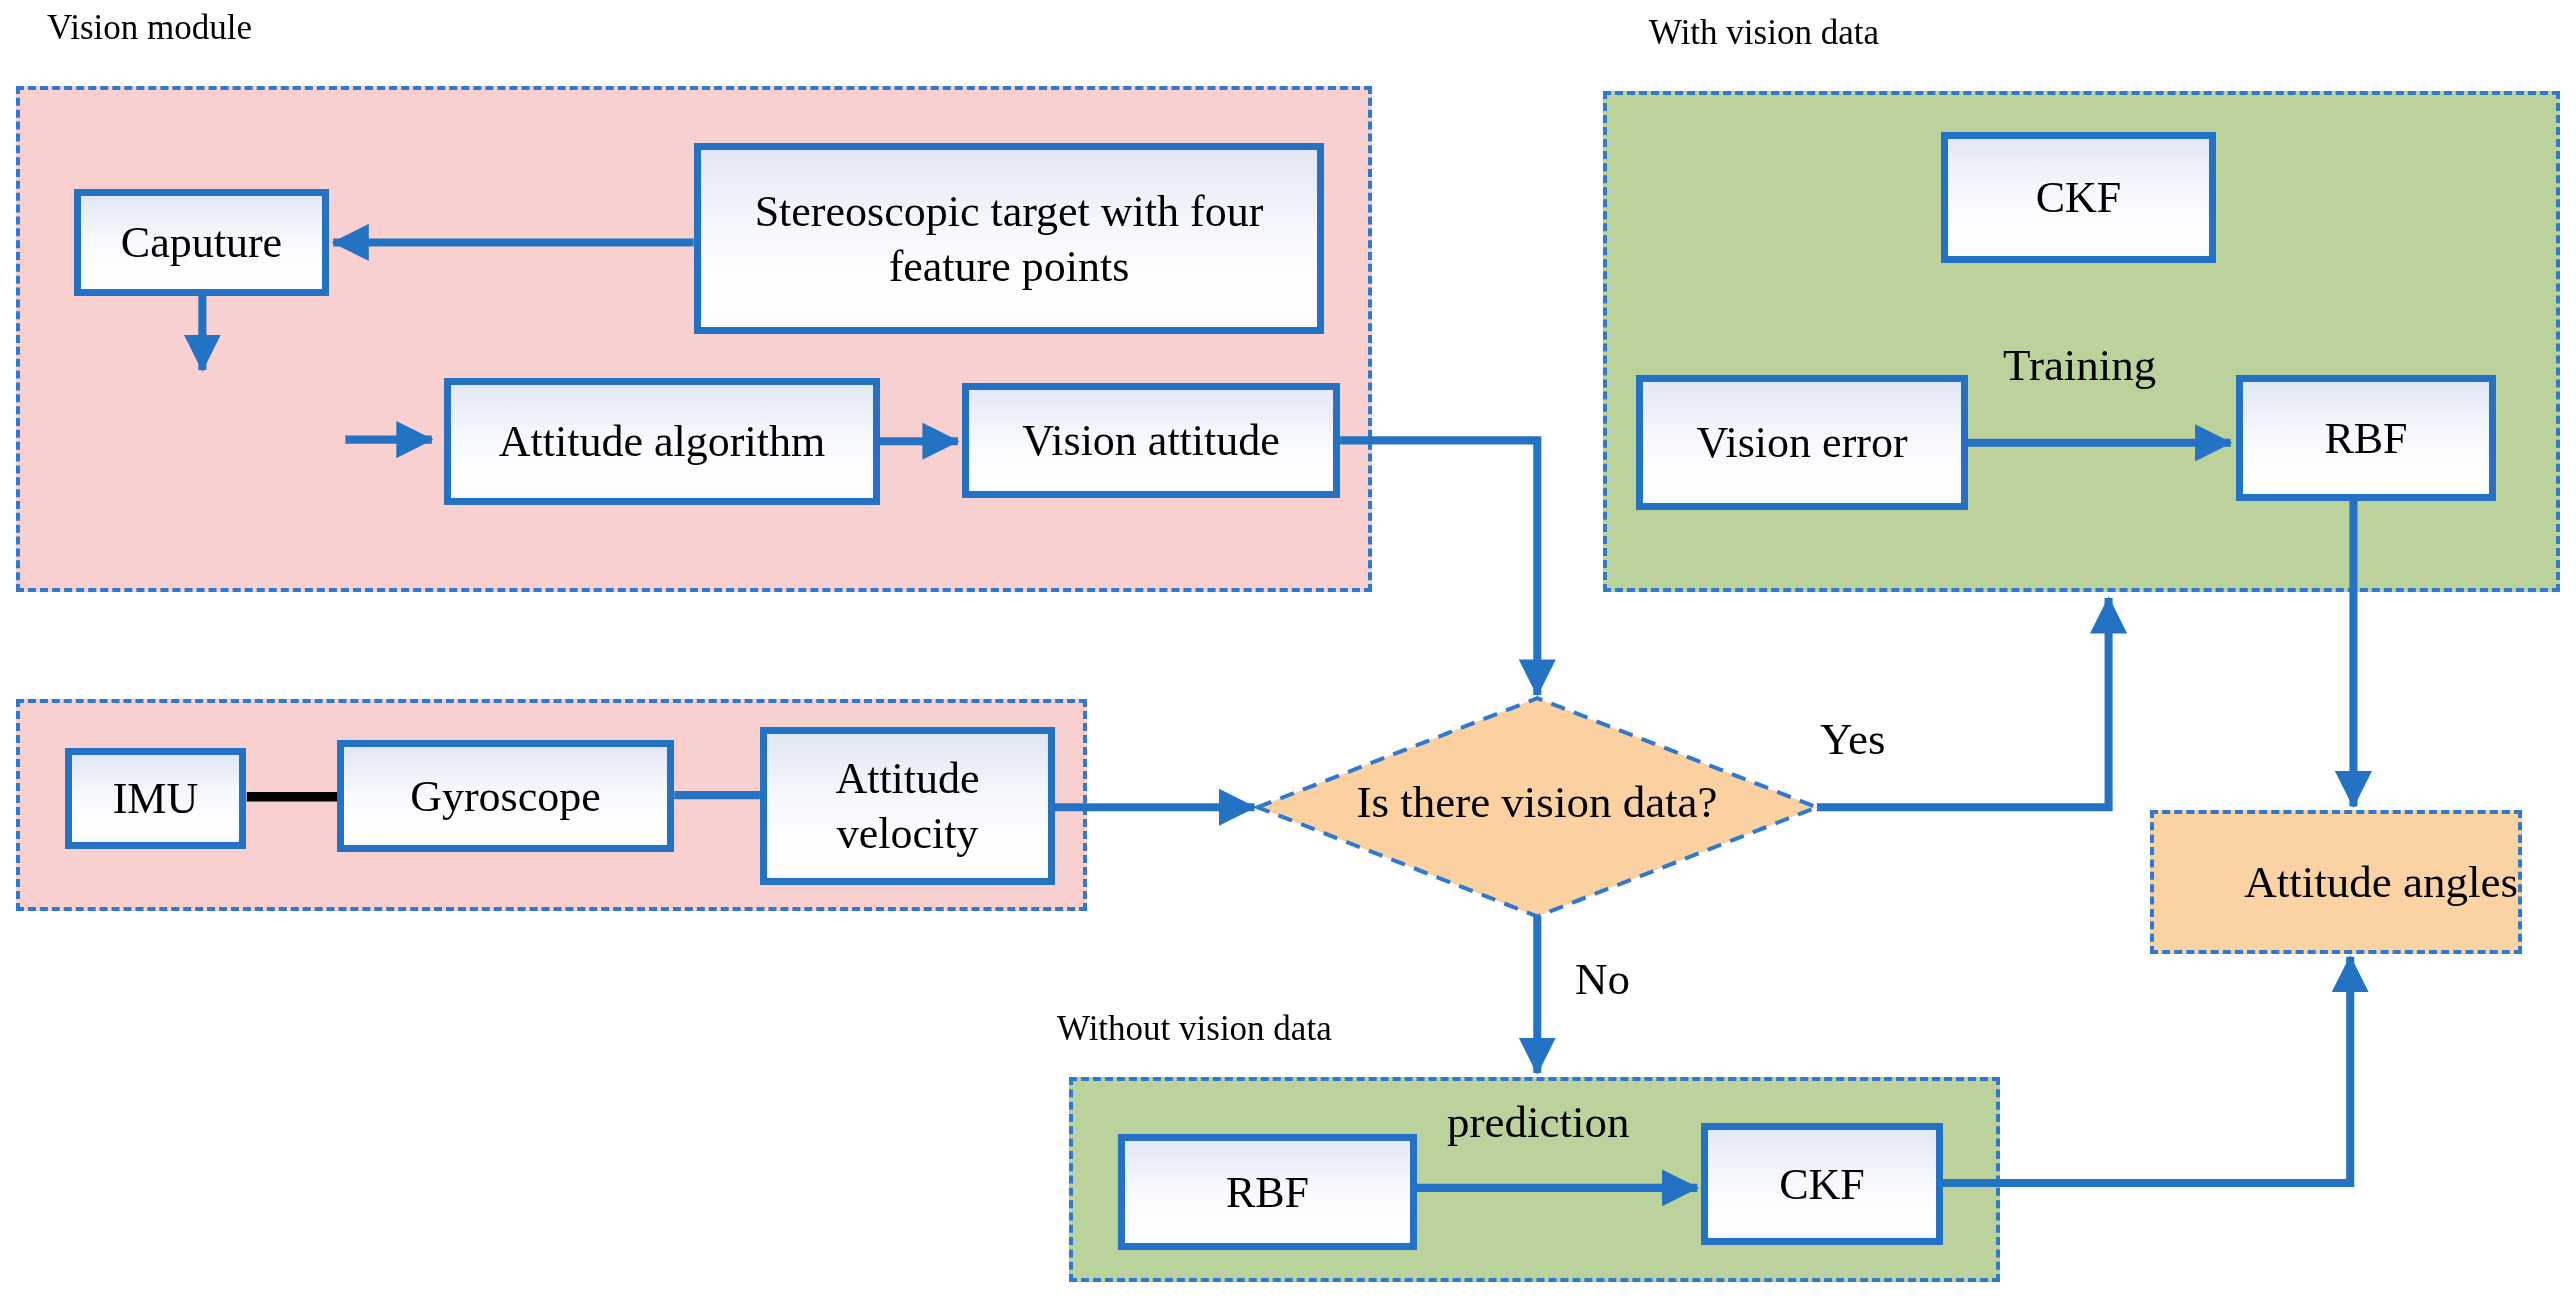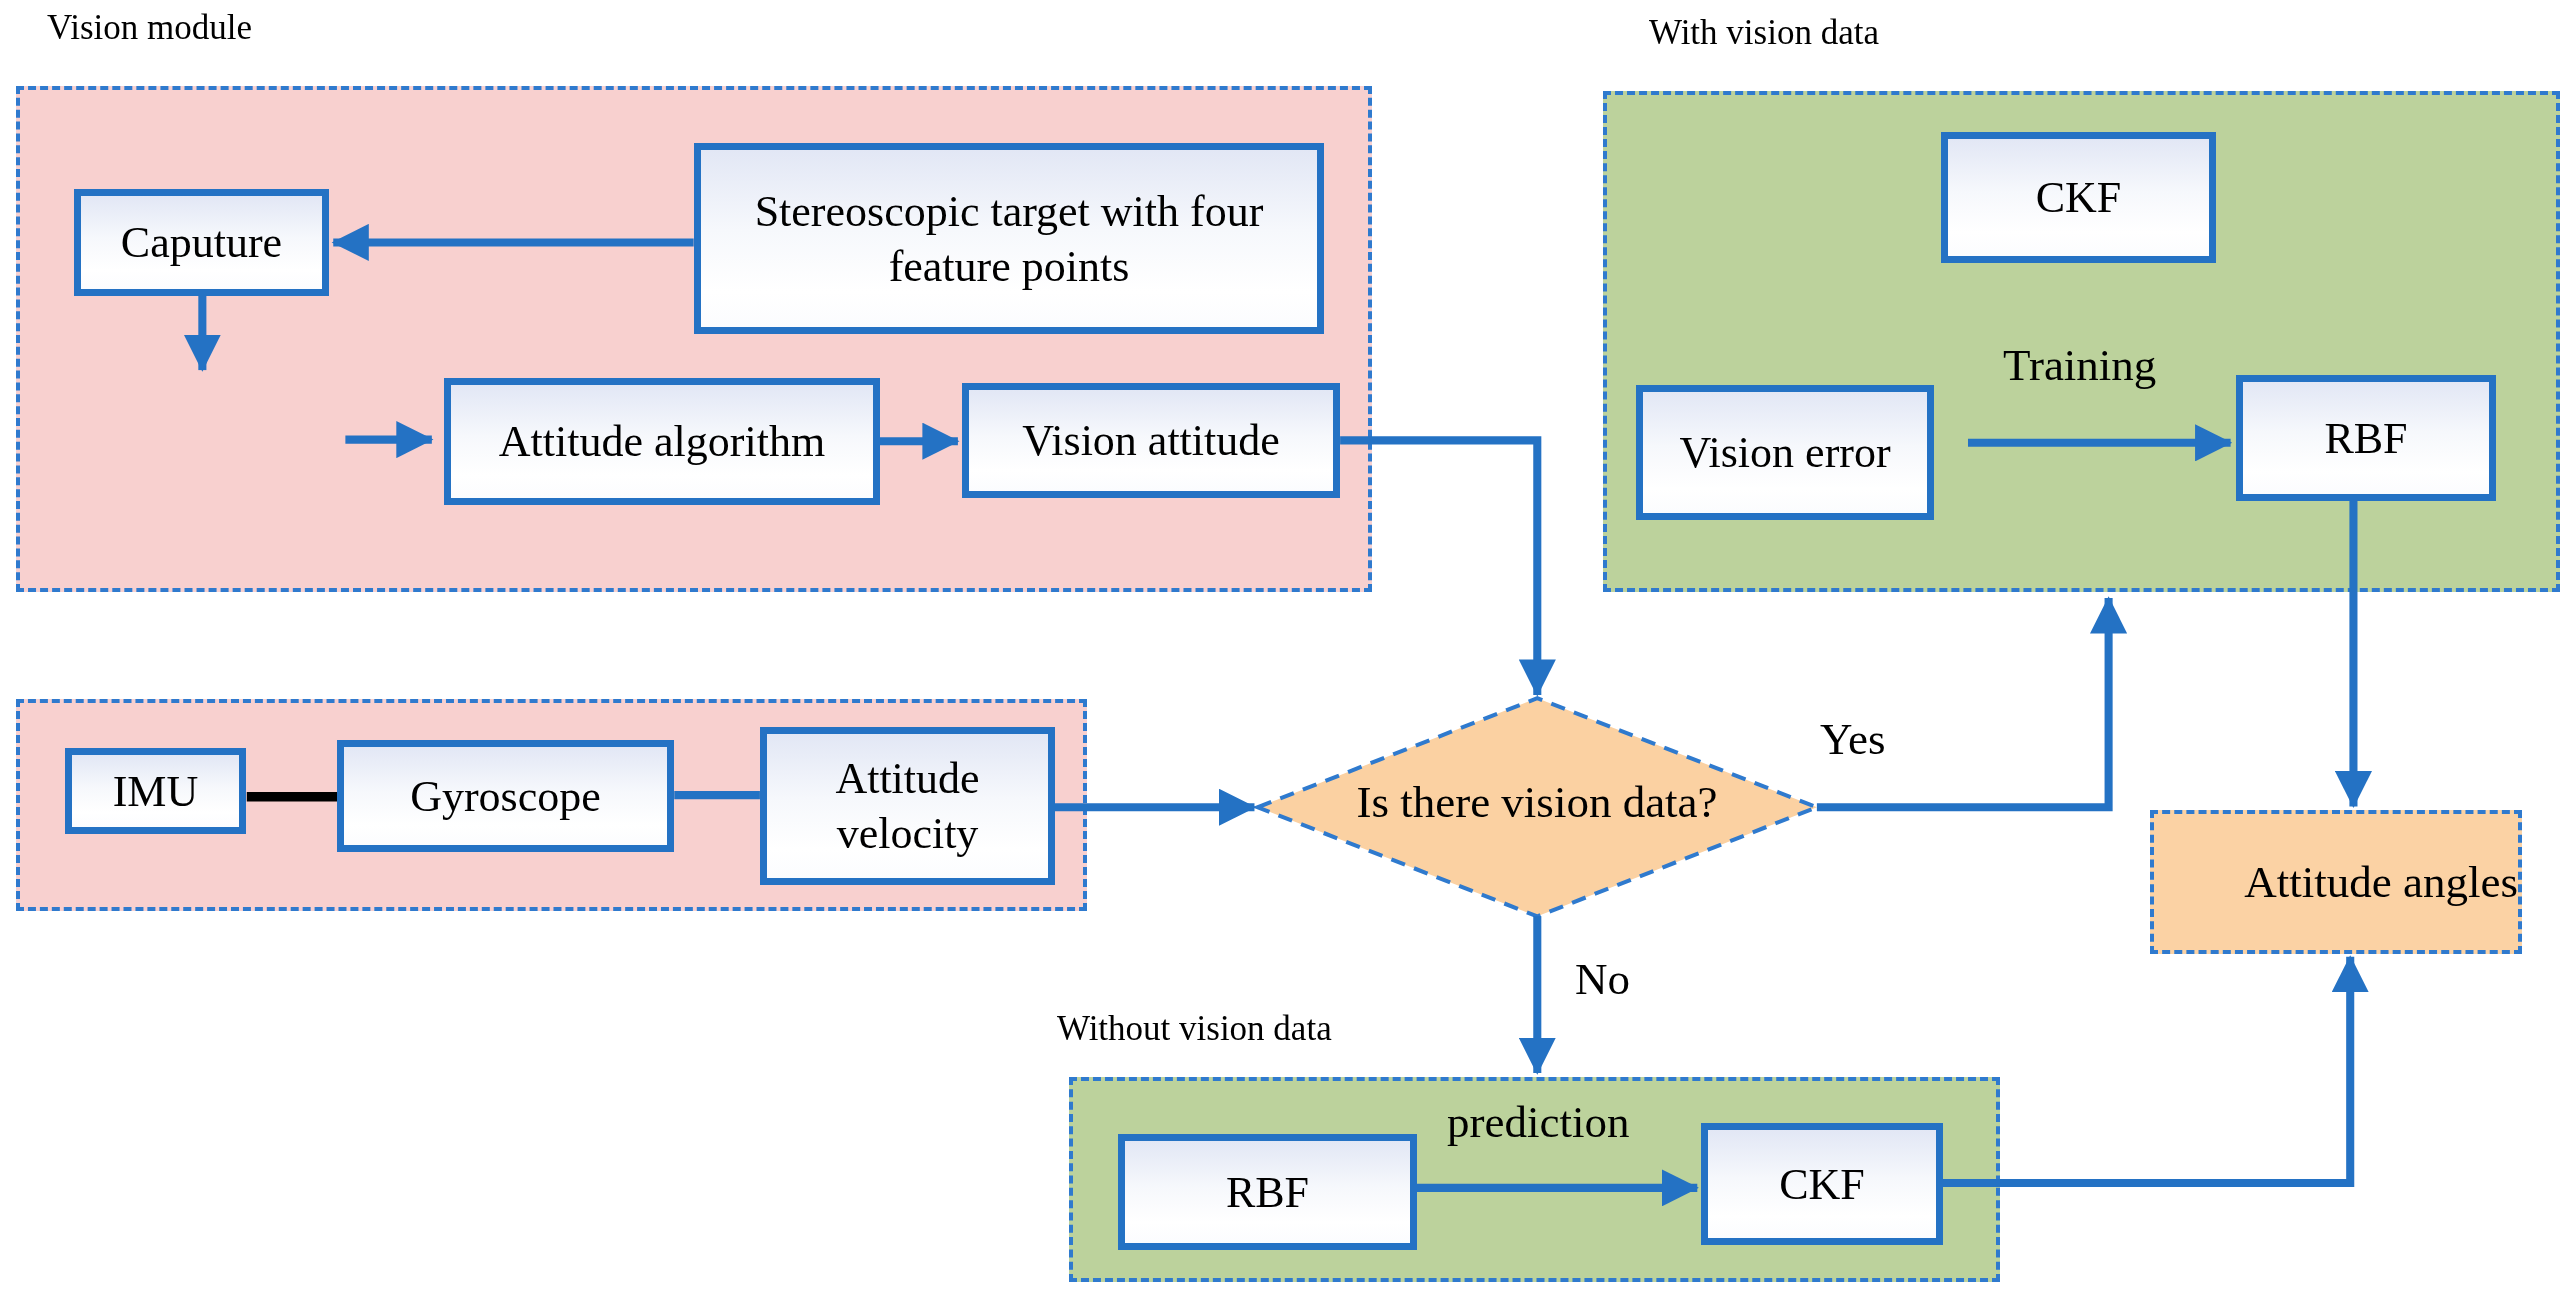--- a/index.html
+++ b/index.html
@@ -99,28 +99,28 @@
   <div class="node" style="left:436px;top:378px;width:436px;height:127px;margin-left:8px;">
     <span>Attitude algorithm</span>
   </div>
   <div class="node" style="left:962px;top:383px;width:378px;height:115px;">
     <span>Vision attitude</span>
   </div>
 
   <div class="node" style="left:1941px;top:132px;width:275px;height:131px;">
     <span>CKF</span>
   </div>
-  <div class="node" style="left:1636px;top:375px;width:298px;height:135px;margin-top:10px;">
+  <div class="node" style="left:1636px;top:375px;width:332px;height:135px;">
     <span>Vision error</span>
   </div>
   <div class="node" style="left:2236px;top:375px;width:260px;height:126px;">
     <span>RBF</span>
   </div>
 
-  <div class="node" style="left:65px;top:748px;width:181px;height:86px;">
+  <div class="node" style="left:65px;top:748px;width:181px;height:101px;">
     <span>IMU</span>
   </div>
   <div class="node" style="left:337px;top:740px;width:337px;height:112px;">
     <span>Gyroscope</span>
   </div>
   <div class="node" style="left:760px;top:727px;width:295px;height:158px;padding:0 24px;">
     <span>Attitude velocity</span>
   </div>
 
   <div class="node" style="left:1118px;top:1134px;width:299px;height:116px;">

